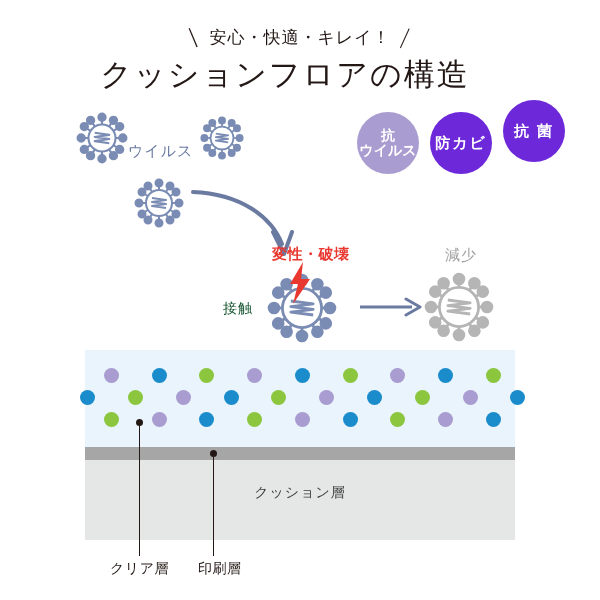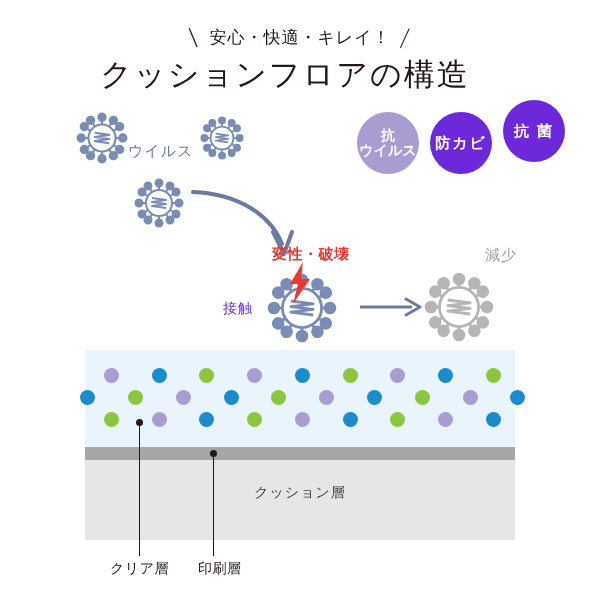--- a/index.html
+++ b/index.html
@@ -62,23 +62,23 @@
   .badge .l1 { font-size: 14px; }
   .badge .l2 { font-size: 14px; }
   .badge.single { font-size: 15px; letter-spacing: 2px; }
 
   
   .lbl {
     white-space: nowrap;
     line-height: 1;
   }
   #virus-label   { font-size: 15px; color: #6a7aa0; letter-spacing: 1px; }
-  #contact-label { font-size: 14px; color: #6d28d9; letter-spacing: 1px; }
+  #contact-label { font-size: 14px; color: #14532d; letter-spacing: 1px; }
   #destroy-label { font-size: 15px; color: #e8382f; font-weight: bold; letter-spacing: 0.5px; }
-  #reduce-label  { font-size: 15px; color: #9fa0a0; letter-spacing: 1px; margin-left: 40px; }
+  #reduce-label  { font-size: 15px; color: #9fa0a0; letter-spacing: 1px; }
 
   
   #clear-layer {
     left: 85px; top: 350px;
     width: 430px; height: 97px;
     background: #e9f4fc;
   }
   #print-layer {
     left: 85px; top: 447px;
     width: 430px; height: 13px;

